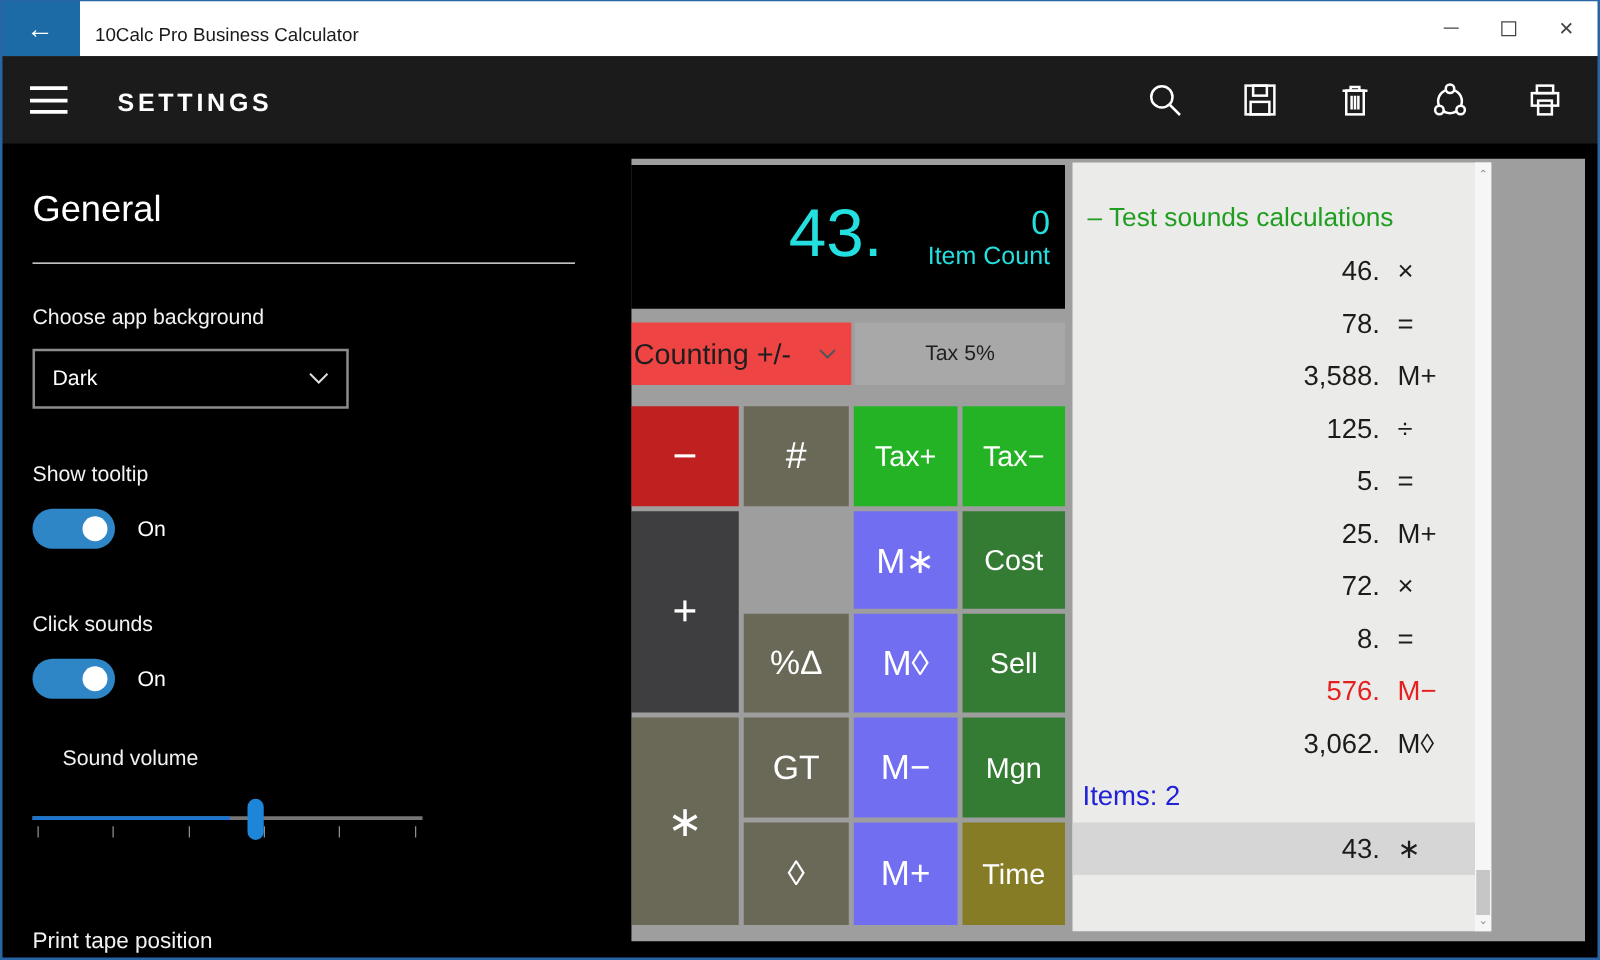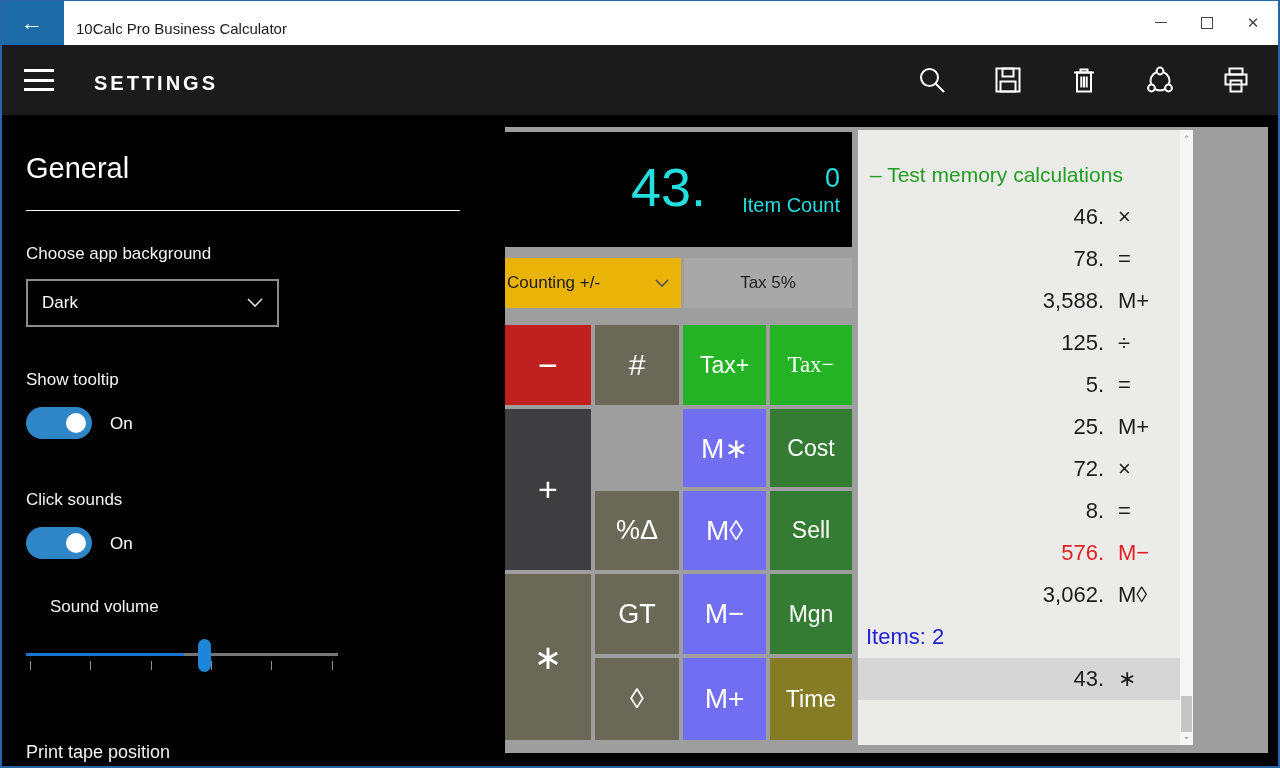--- a/index.html
+++ b/index.html
@@ -52,34 +52,34 @@
 
   
   .calcwrap { position:absolute; left:505px; top:115px; width:775px; height:653px; background:#000; }
   .calc { position:absolute; left:0; top:12px; width:763px; height:626px; background:#9e9e9e; }
   .display { position:absolute; left:0; top:5px; width:347px; height:115px; background:#000;
     display:flex; align-items:center; }
   .disp-value { flex:1; text-align:right; color:#23dfdf; font-size:54px; padding-bottom:6px; }
   .disp-count { width:146px; text-align:right; color:#23dfdf; padding-right:12px; }
   .disp-count .num { font-size:27px; display:block; line-height:30px; }
   .disp-count .lbl { font-size:20px; display:block; line-height:24px; }
-  .mode-dd { position:absolute; left:0; top:131px; width:176px; height:50px; background:#eab308;
-    display:flex; align-items:center; padding:0 12px 0 2px; font-size:17px; color:#1e1e1e; }
+  .mode-dd { position:absolute; left:0; top:131px; width:176px; height:50px; background:#ef4444;
+    display:flex; align-items:center; padding:0 12px 0 2px; font-size:23px; color:#1e1e1e; }
   .mode-dd .chev { margin-left:auto; }
   .tax-btn { position:absolute; left:179px; top:131px; width:168px; height:50px; background:#a8a8a8;
     display:flex; align-items:center; justify-content:center; font-size:17px; color:#1e1e1e; }
   .keys { position:absolute; left:0; top:198px; display:grid;
     grid-template-columns:86px 84px 83px 82px; grid-template-rows:80px 78px 79px 80px 82px; gap:4px; }
   .key { border:none; color:#fff; font-size:23px; font-family:"Liberation Sans",sans-serif;
     display:flex; align-items:center; justify-content:center; }
   .ks-red{background:#c12020;} .ks-olive{background:#6a6857;} .ks-green{background:#24b324;}
   .ks-dark{background:#3e3e40;} .ks-purple{background:#716ef1;} .ks-dkgreen{background:#347c34;}
   .ks-gold{background:#867c25;}
   .key-minus{grid-area:1/1; font-size:34px;} .key-hash{grid-area:1/2; font-size:30px;}
-  .key-taxplus{grid-area:1/3;} .key-taxminus{grid-area:1/4;font-family:Liberation Serif, serif;}
+  .key-taxplus{grid-area:1/3;} .key-taxminus{grid-area:1/4;}
   .key-plus{grid-area:2/1/4/2; font-size:34px;} .key-avg{grid-area:2/2; font-size:26px;}
   .key-mstar{grid-area:2/3; font-size:28px;} .key-cost{grid-area:2/4;}
   .key-pctdelta{grid-area:3/2; font-size:27px;} .key-mdia{grid-area:3/3; font-size:28px;} .key-sell{grid-area:3/4;}
   .key-star{grid-area:4/1/6/2; font-size:34px;} .key-gt{grid-area:4/2; font-size:27px;}
   .key-mminus{grid-area:4/3; font-size:28px;} .key-mgn{grid-area:4/4;}
   .key-dia{grid-area:5/2; font-size:28px;} .key-mplus{grid-area:5/3; font-size:28px;} .key-time{grid-area:5/4;}
 
   
   .tape { position:absolute; left:353px; top:3px; width:335px; height:615px; background:#ebebe9; }
   .tape-content { position:absolute; left:0; top:0; right:13px; bottom:0; overflow:hidden; }
@@ -205,21 +205,21 @@
           <button class="key key-gt ks-olive">GT</button>
           <button class="key key-mminus ks-purple">M−</button>
           <button class="key key-mgn ks-dkgreen">Mgn</button>
           <button class="key key-dia ks-olive">◊</button>
           <button class="key key-mplus ks-purple">M+</button>
           <button class="key key-time ks-gold">Time</button>
         </div>
 
       <div class="tape">
         <div class="tape-content">
-          <div class="tape-title">– Test memory calculations</div>
+          <div class="tape-title">– Test sounds calculations</div>
           <div id="tape-rows">
               <div class="tape-row">
                 <span class="val">46.</span>
                 <span class="op">×</span>
               </div>
               <div class="tape-row">
                 <span class="val">78.</span>
                 <span class="op">=</span>
               </div>
               <div class="tape-row">

